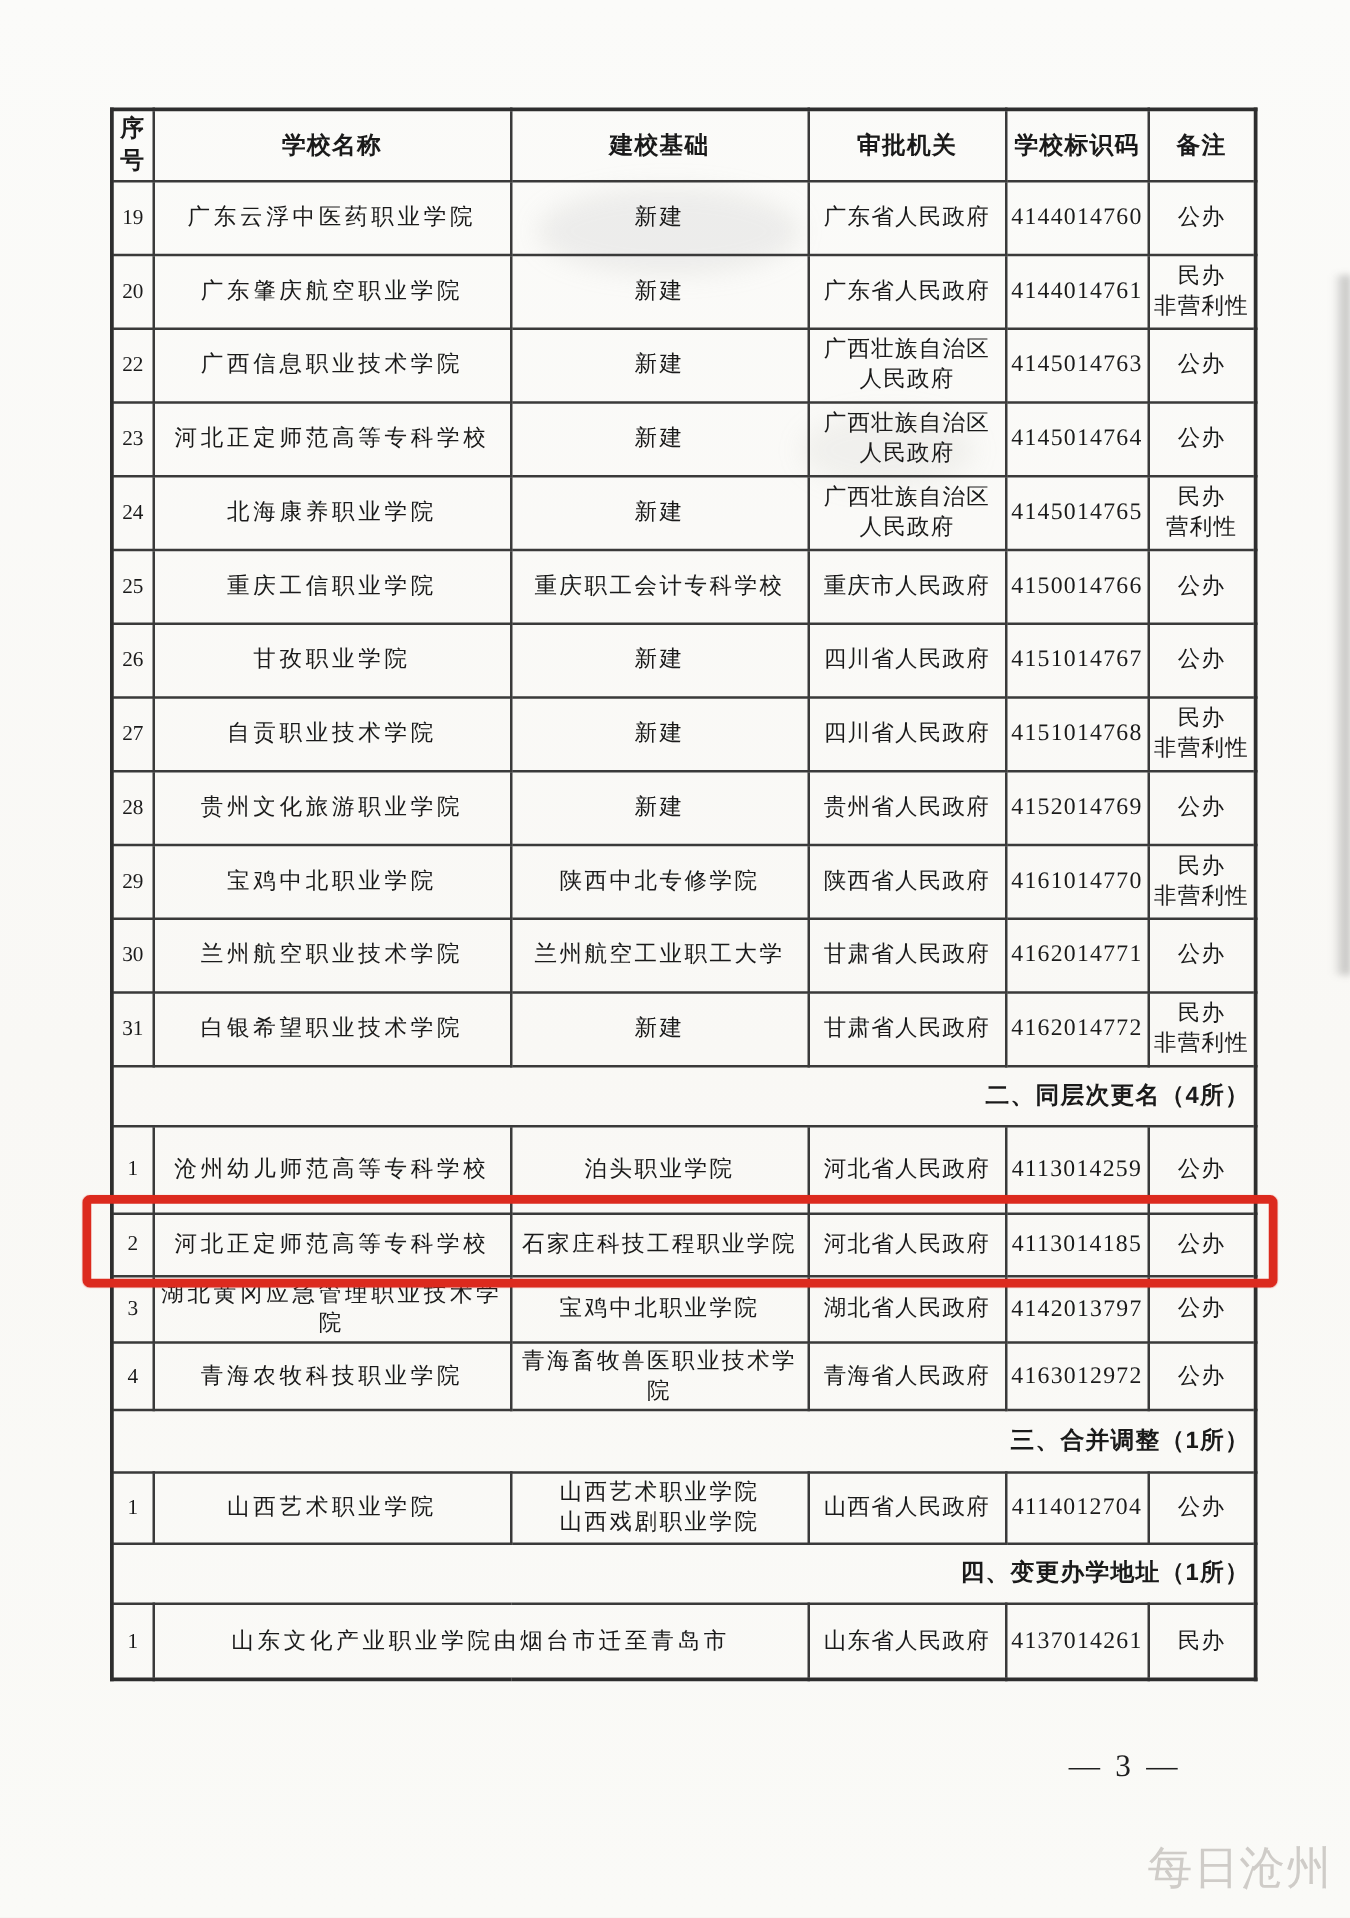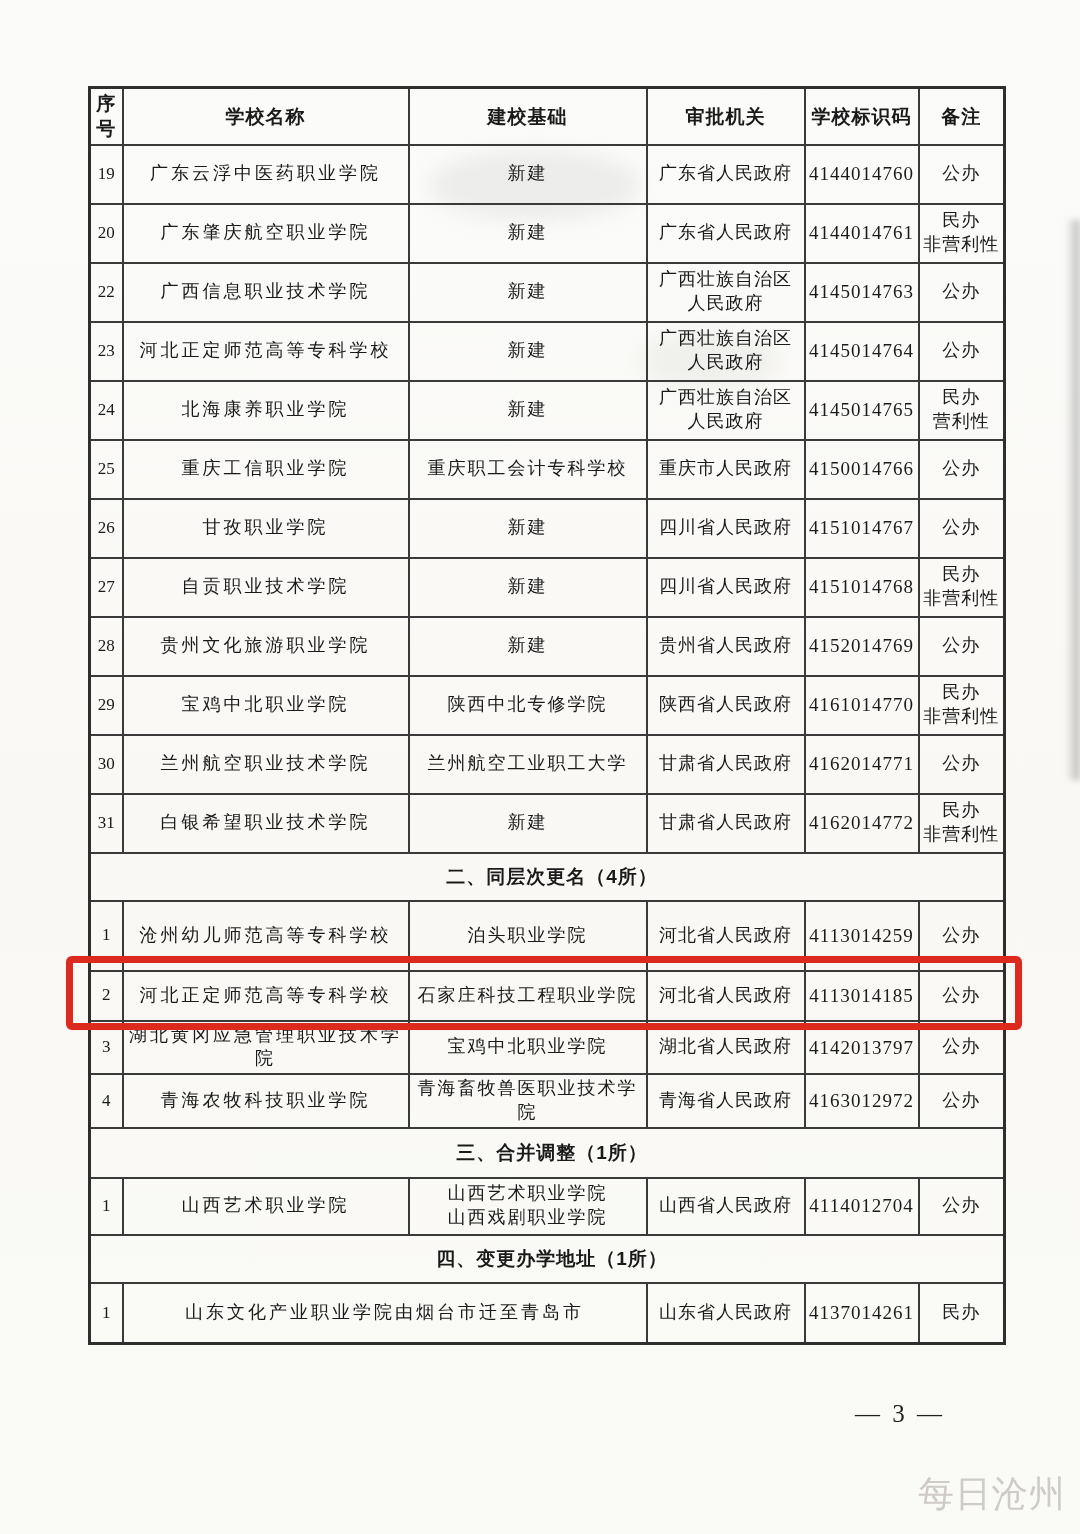--- a/index.html
+++ b/index.html
@@ -42,21 +42,21 @@
   .doc-table td.c-remark{letter-spacing:1px;}
   .doc-table tr.rh-header{height:57px;}
   .doc-table tr.rh-header td{
     font-family:"Liberation Sans","DejaVu Sans",sans-serif;
     font-weight:bold;font-size:19px;letter-spacing:1px;
   }
   .doc-table tr.rh-a{height:59px;}
   .doc-table tr.rh-title{height:48px;}
   .doc-table tr.rh-title2{height:50px;}
   .doc-table tr.rh-title td,.doc-table tr.rh-title2 td{
-    text-align:center;padding-left:13px;
+    text-align:right;padding-left:13px;
     font-family:"Liberation Sans","DejaVu Sans",sans-serif;
     font-weight:bold;font-size:19px;letter-spacing:1px;white-space:nowrap;
   }
   .doc-table tr.rh-hl{height:70px;}
   .doc-table tr.rh-b{height:50px;}
   .doc-table tr.rh-c{height:57px;}
   .doc-table tr.rh-d{height:61px;}
 
   .highlight-box{
     position:absolute;left:66px;top:956px;width:956px;height:74px;

